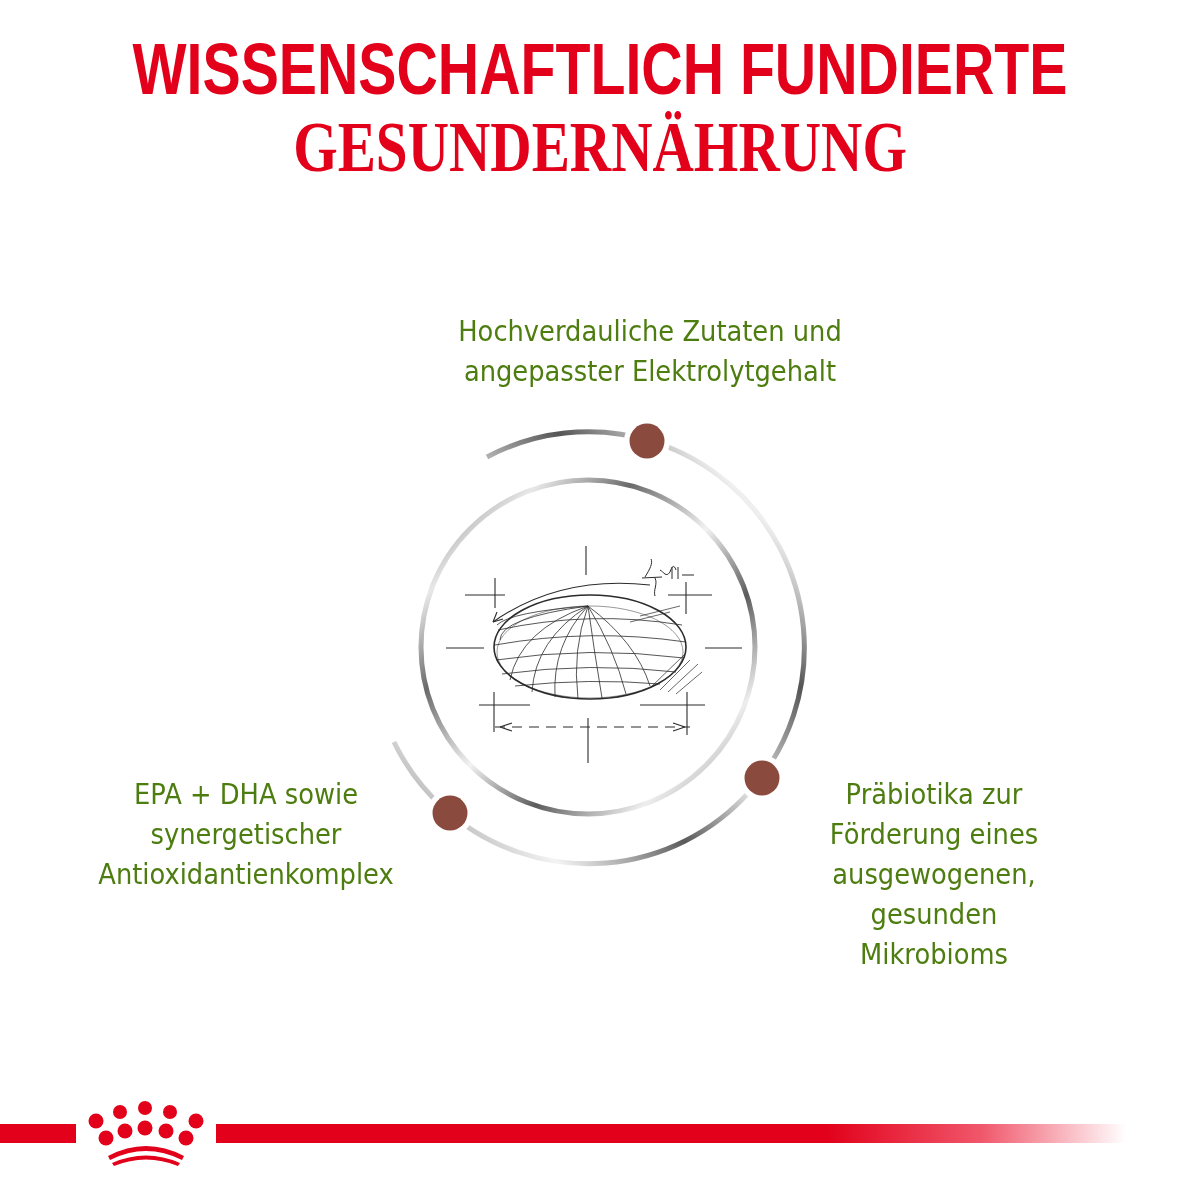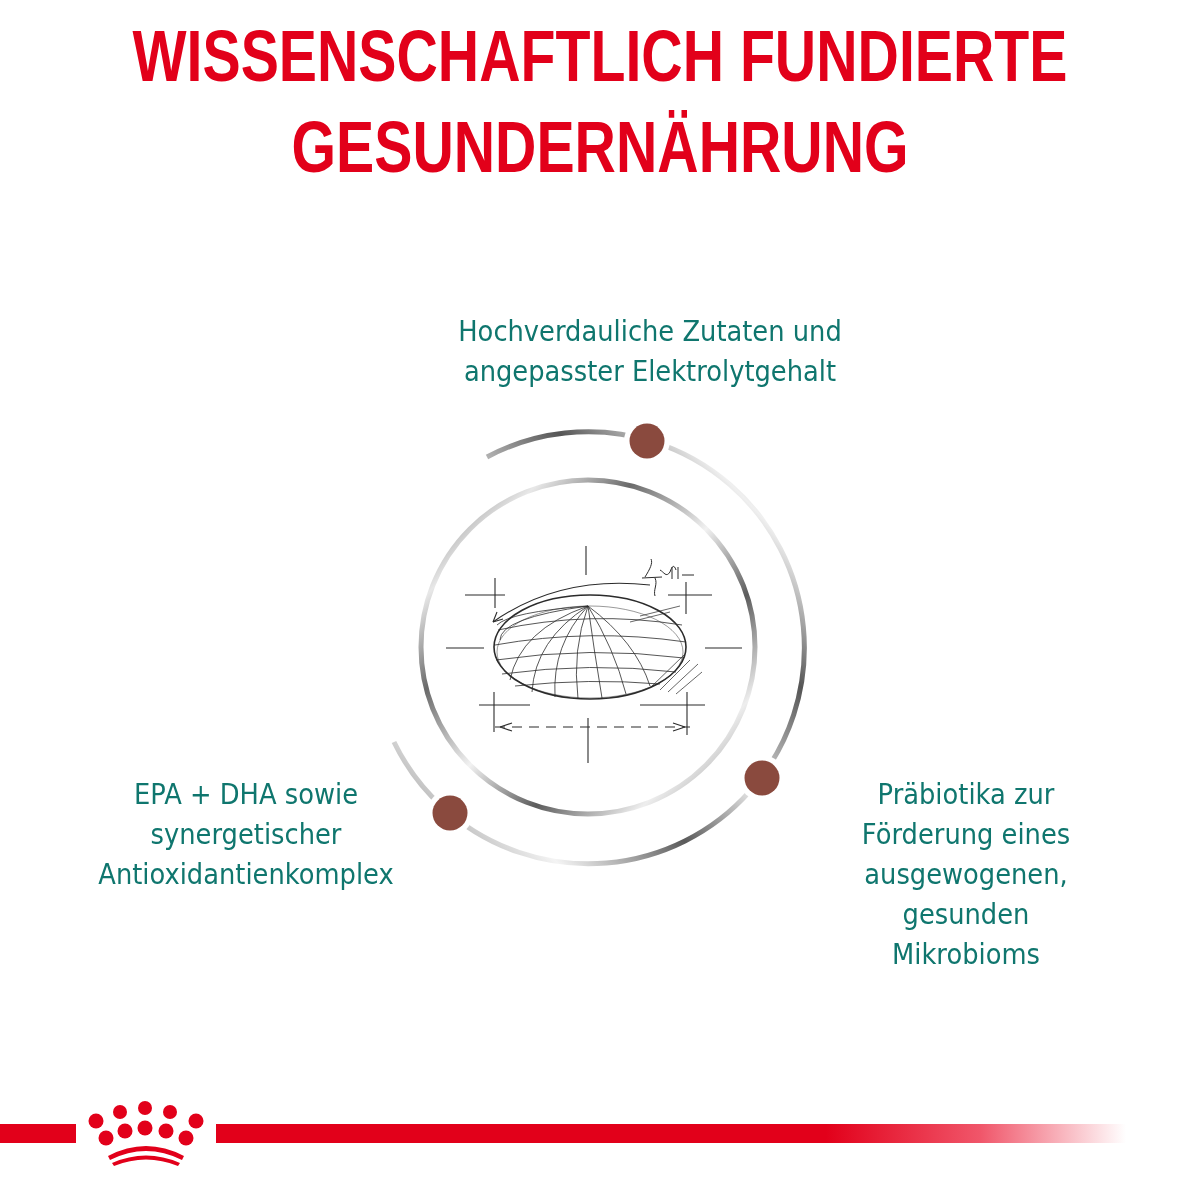--- a/index.html
+++ b/index.html
@@ -3,34 +3,34 @@
 <meta charset="utf-8">
 <style>
   html, body { margin: 0; padding: 0; background: #ffffff; }
   body { width: 1200px; height: 1200px; position: relative; overflow: hidden; font-family: "DejaVu Sans", sans-serif; }
   .title {
     position: absolute; left: 0; width: 1200px; text-align: center;
     color: #e2001a; font-family: "Liberation Sans", sans-serif; font-weight: bold;
     font-size: 72px; line-height: 72px; letter-spacing: 0px; white-space: nowrap;
   }
   .title span { display: inline-block; transform-origin: center; }
-  #title-line-1 { top: 20px; }
+  #title-line-1 { top: 33px; }
   #title-line-1 span { transform: scaleX(0.795); }
-  #title-line-2 { top: 111px; }
+  #title-line-2 { top: 111px; font-family: Liberation Serif, serif; }
   #title-line-2 span { transform: scaleX(0.795); }
   .feature {
-    position: absolute; text-align: center; color: #0f766e;
+    position: absolute; text-align: center; color: #4d7c0f;
     font-family: "DejaVu Sans", sans-serif; font-size: 28px; line-height: 40px;
   }
   .feature div { white-space: nowrap; }
   #feature-top { left: 350px; width: 600px; top: 312px; }
   #feature-top div { transform: scaleX(0.92); }
   #feature-left { left: 36px; width: 420px; top: 775px; }
   #feature-left div { transform: scaleX(0.92); }
-  #feature-right { left: 816px; width: 300px; top: 775px; }
+  #feature-right { left: 784px; width: 300px; top: 775px; }
   #feature-right div { transform: scaleX(0.92); }
   #diagram { position: absolute; left: 0; top: 0; }
   #brand-bar { position: absolute; left: 0; top: 1090px; width: 1200px; height: 90px; }
 </style>
 </head>
 <body>
 
 <div id="title-line-1" class="title"><span>WISSENSCHAFTLICH FUNDIERTE</span></div>
 <div id="title-line-2" class="title"><span>GESUNDERNÄHRUNG</span></div>
 

